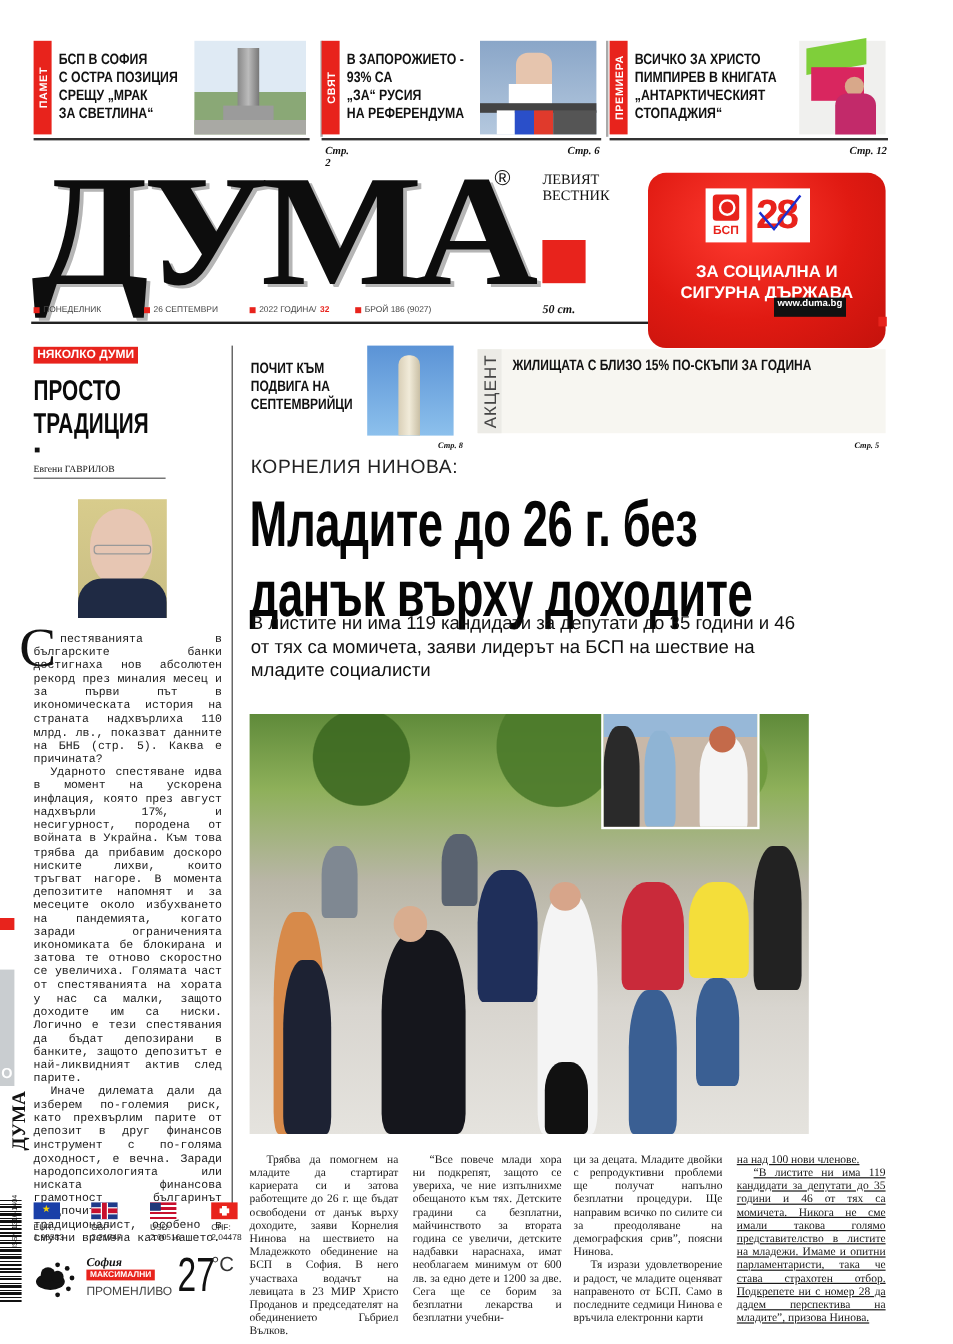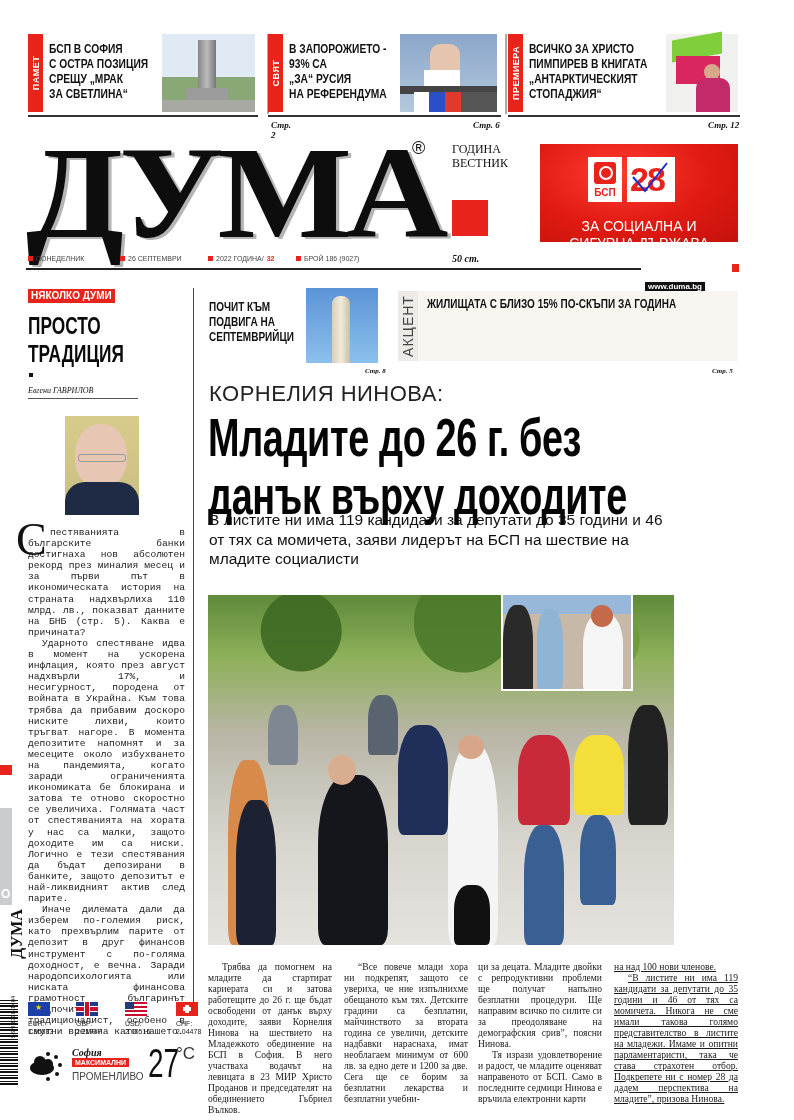--- a/index.html
+++ b/index.html
@@ -20,38 +20,38 @@
   .logo { position: absolute; left: 26px; top: 138px; font-family: "Liberation Serif", serif; font-weight: bold; font-size: 132px; line-height: 110px; letter-spacing: -6px; color: #0d0d0d; text-shadow: 3px 2px 0 #b5b5b5; transform: scaleX(1.08); transform-origin: left top; }
   .reg { position: absolute; left: 412px; top: 138px; font-size: 18px; }
   .tagline { position: absolute; left: 452px; top: 142px; font-family: "Liberation Serif", serif; font-size: 12px; line-height: 14px; }
   .red-sq { position: absolute; left: 452px; top: 200px; width: 36px; height: 36px; background: #e8231c; }
   .dateline { position: absolute; left: 28px; top: 255px; font-size: 7px; color: #444; display: flex; gap: 0; }
   .dateline .item { display: flex; align-items: center; gap: 3px; }
   .dateline .sq { width: 5px; height: 5px; background: #e8231c; display: inline-block; }
   .price { position: absolute; left: 452px; top: 253px; font-family: "Liberation Serif", serif; font-style: italic; font-weight: bold; font-size: 10px; }
   .mast-rule { position: absolute; left: 26px; top: 268px; width: 615px; height: 2px; background: #222; }
 
-  .ad { position: absolute; left: 540px; top: 144px; width: 198px; height: 98px; background: radial-gradient(ellipse at 40% 30%, #ff3b30 0%, #e01a12 55%, #c4120c 100%); }
+  .ad { position: absolute; left: 540px; top: 144px; width: 198px; height: 146px; background: radial-gradient(ellipse at 40% 30%, #ff3b30 0%, #e01a12 55%, #c4120c 100%); border-radius: 15px; }
   .ad .box1 { position: absolute; left: 48px; top: 13px; width: 34px; height: 45px; background: #fff; }
   .ad .box1 .rose { position: absolute; left: 6px; top: 5px; width: 22px; height: 22px; background: #e8231c; border-radius: 3px; }
   .ad .box1 .rose::after { content: ""; position: absolute; left: 5px; top: 4px; width: 10px; height: 10px; border: 2px solid #fff; border-radius: 50%; }
   .ad .box1 .bsp { position: absolute; left: 0; width: 100%; top: 30px; text-align: center; color: #e8231c; font-weight: bold; font-size: 10px; }
   .ad .box2 { position: absolute; left: 87px; top: 13px; width: 48px; height: 45px; background: #fff; }
   .ad .box2 .num { position: absolute; left: 3px; top: 3px; color: #e8231c; font-weight: bold; font-size: 34px; line-height: 38px; letter-spacing: -2px; }
   .ad .box2 svg { position: absolute; left: 0; top: 0; }
-  .ad .slogan { position: absolute; left: 0; width: 100%; top: 74px; text-align: center; color: #fff; font-weight: normal; font-size: 14px; line-height: 17px; }
-  .web { position: absolute; left: 645px; top: 282px; background: #111; color: #fff; font-weight: bold; font-size: 8px; padding: 0 3px; height: 16px; line-height: 10px; }
+  .ad .slogan { position: absolute; left: 0; width: 100%; top: 74px; text-align: center; color: #fff; font-weight: bold; font-size: 14px; line-height: 17px; }
+  .web { position: absolute; left: 645px; top: 248px; background: #111; color: #fff; font-weight: bold; font-size: 8px; padding: 0 3px; height: 16px; line-height: 10px; }
   .web-sq { position: absolute; left: 732px; top: 264px; width: 7px; height: 8px; background: #e8231c; }
 
   
   .colrule { position: absolute; left: 193px; top: 288px; width: 1px; height: 720px; background: #444; }
   .kicker { position: absolute; left: 28px; top: 289px; background: #e8231c; color: #fff; font-weight: bold; font-size: 10px; padding: 1px 3px; height: 14px; line-height: 12px; }
   .op-title { position: absolute; left: 28px; top: 312px; font-weight: bold; font-size: 24px; line-height: 28px; transform: scaleX(.72); transform-origin: left top; color: #0a0a0a; }
   .op-dot { position: absolute; left: 29px; top: 373px; width: 4px; height: 4px; background: #111; }
-  .author { position: absolute; left: 28px; top: 386px; font-family: "Liberation Serif", serif; font-style: italic; font-size: 8px; }
+  .author { position: absolute; left: 28px; top: 386px; font-family: "Liberation Serif", serif; font-size: 8px; }
   .author-rule { position: absolute; left: 28px; top: 398px; width: 110px; height: 1px; background: #555; }
   .portrait { position: absolute; left: 65px; top: 416px; width: 74px; height: 99px; background: linear-gradient(#d8cc8c, #c8bd84); overflow: hidden; }
   .portrait .head { position: absolute; left: 10px; top: 8px; width: 52px; height: 64px; border-radius: 48% 48% 45% 45%; background: #e7c6b3; }
   .portrait .glasses { position: absolute; left: 13px; top: 38px; width: 48px; height: 8px; border: 1px solid #999; border-radius: 3px; }
   .portrait .body { position: absolute; left: 0; top: 66px; width: 74px; height: 40px; background: #1f2a44; border-radius: 20px 20px 0 0; }
 
   .dropcap { position: absolute; left: 16px; top: 520px; font-family: "Liberation Serif", serif; font-size: 46px; line-height: 40px; color: #111; }
   .op-body { position: absolute; left: 28px; top: 527px; width: 157px; font-family: Liberation Mono, monospace; font-size: 9.6px; line-height: 11.1px; text-align: justify; color: #1a1a1a; }
   .op-body p { text-indent: 14px; }
   .op-body p.first { text-indent: 14px; }
@@ -90,21 +90,21 @@
   .feat-pic .stat { position: absolute; left: 26px; top: 8px; width: 18px; height: 70px; background: linear-gradient(90deg, #d9cfb7, #f1ebd9, #c9bfa5); border-radius: 8px 8px 0 0; }
   .feat-page { position: absolute; left: 365px; top: 367px; font-family: "Liberation Serif", serif; font-style: italic; font-weight: bold; font-size: 7px; }
 
   .accent { position: absolute; left: 398px; top: 291px; width: 340px; height: 70px; background: #f7f6f1; }
   .accent .label { position: absolute; left: 0; top: 0; width: 20px; height: 70px; background: #ecebe6; }
   .accent .label span { position: absolute; left: 50%; top: 50%; transform: translate(-50%,-50%) rotate(-90deg); font-size: 14px; color: #444; letter-spacing: 1px; white-space: nowrap; }
   .accent .h { position: absolute; left: 29px; top: 6px; font-weight: bold; font-size: 12.5px; transform: scaleX(.8); transform-origin: left top; white-space: nowrap; }
   .accent .t { position: absolute; left: 29px; top: 23px; width: 305px; font-family: "Liberation Serif", serif; font-style: italic; font-size: 9.5px; line-height: 11px; text-indent: 14px; text-align: justify; }
   .accent-page { position: absolute; left: 712px; top: 367px; font-family: "Liberation Serif", serif; font-style: italic; font-weight: bold; font-size: 7px; }
 
-  .kick2 { position: absolute; left: 209px; top: 381px; font-size: 22px; font-weight: normal; color: #222; letter-spacing: .5px; }
+  .kick2 { position: absolute; left: 209px; top: 381px; font-size: 16px; font-weight: normal; color: #222; letter-spacing: .5px; }
   .headline { position: absolute; left: 208px; top: 408px; font-weight: bold; font-size: 54px; line-height: 58px; color: #050505; transform: scaleX(.7); transform-origin: left top; white-space: nowrap; letter-spacing: -.5px; }
   .dek { position: absolute; left: 209px; top: 510px; width: 460px; font-size: 15.5px; line-height: 19.5px; color: #111; }
 
   .photo { position: absolute; left: 208px; top: 595px; width: 466px; height: 350px; overflow: hidden; background: linear-gradient(180deg, #5f8a3a 0%, #8eb05a 18%, #b9b6a7 40%, #d8d5cf 70%, #e5e3de 100%); }
   .photo .trees { position: absolute; left: 0; top: 0; width: 100%; height: 90px; background: radial-gradient(circle at 20% 40%, #3e6a22 0 40px, transparent 41px), radial-gradient(circle at 55% 30%, #4c7a2b 0 50px, transparent 51px), radial-gradient(circle at 85% 50%, #6e9a3e 0 35px, transparent 36px); opacity: .9; }
   .photo .p { position: absolute; border-radius: 40% 40% 10% 10%; }
   .inset { position: absolute; left: 501px; top: 593px; width: 132px; height: 98px; border: 2px solid #fff; background: linear-gradient(#97b8d8 0 20%, #c8b8a8 20% 100%); overflow: hidden; }
   .inset .p { position: absolute; border-radius: 40% 40% 10% 10%; }
 
   .body-col { position: absolute; top: 961px; width: 124px; font-family: "Liberation Serif", serif; font-size: 9.6px; line-height: 11px; text-align: justify; color: #1a1a1a; }
@@ -174,21 +174,21 @@
     <div style="position:absolute; left:38px; top:30px; width:16px; height:16px; background:#d8a88a; border-radius:50%;"></div>
     <div style="position:absolute; left:30px; top:44px; width:34px; height:34px; background:#c22a6a; border-radius:10px 10px 0 0;"></div>
   </div>
   <div class="rule" style="width:232px;"></div>
   <div class="page" style="left:200px;">Стр. 12</div>
 </div>
 
 <div class="logo">ДУМА</div>
 <div class="reg">®</div>
 <div class="tagline">
-  <div>ГОДИНА</div>
+  <div>ЛЕВИЯТ</div>
   <div>ВЕСТНИК</div>
 </div>
 <div class="red-sq"></div>
 
 <div class="dateline">
   <span class="item" style="width:92px;">
       <i class="sq"></i>
       <span>ПОНЕДЕЛНИК</span>
     </span>
   <span class="item" style="width:88px;">

